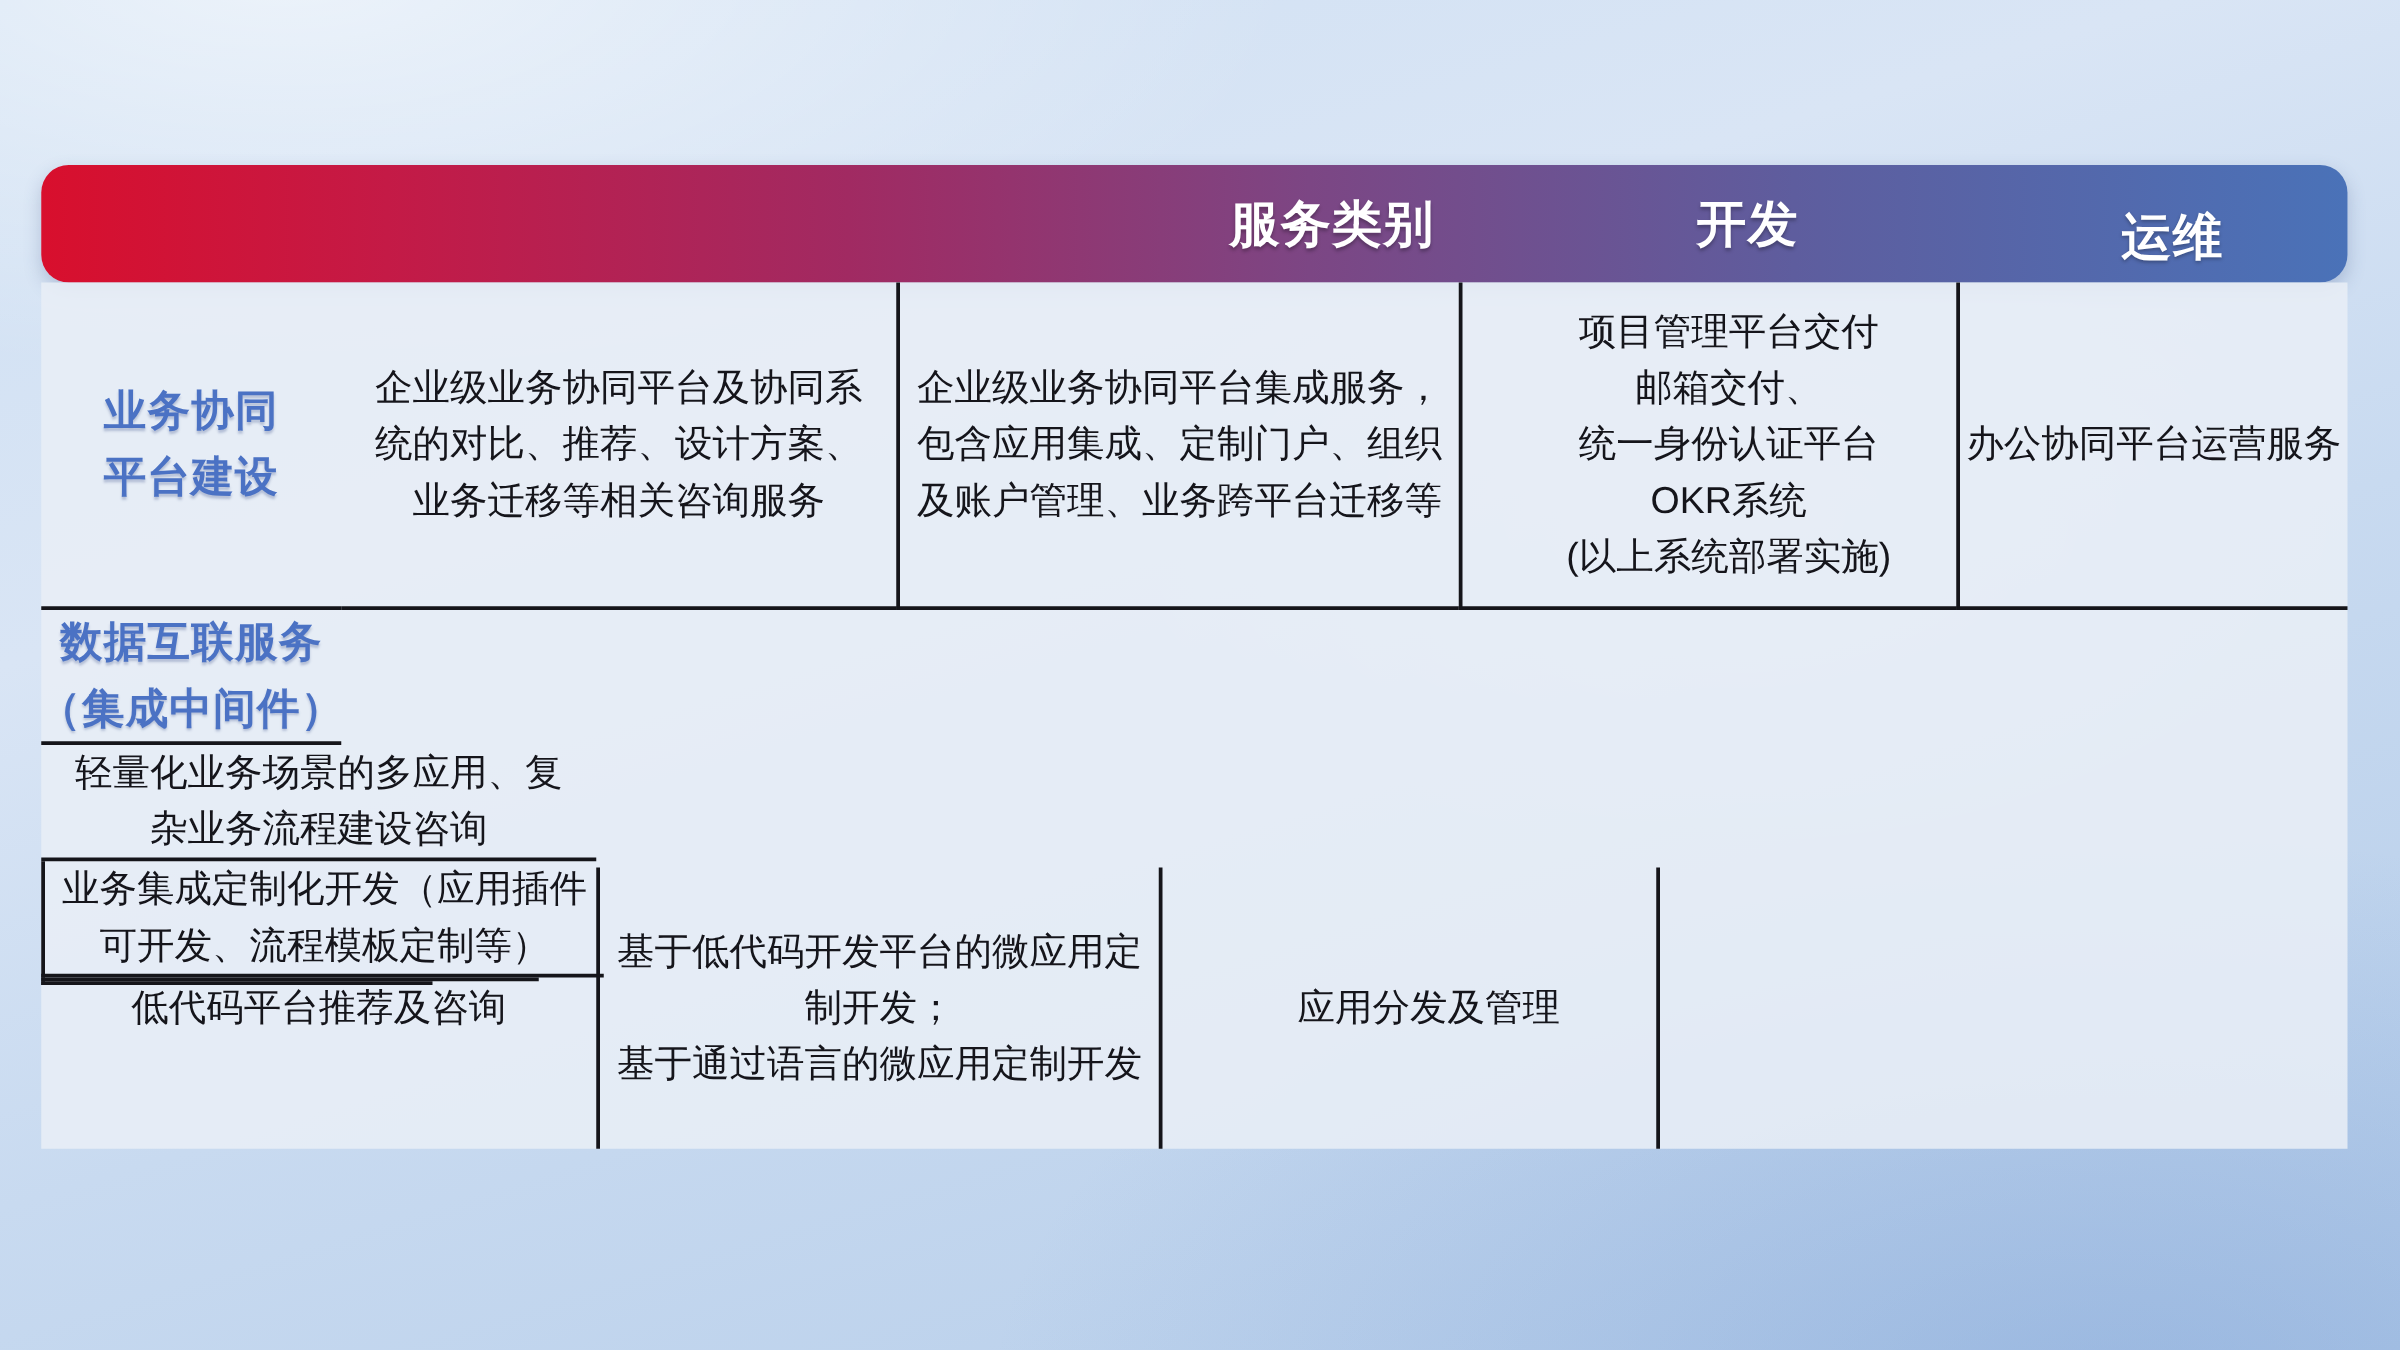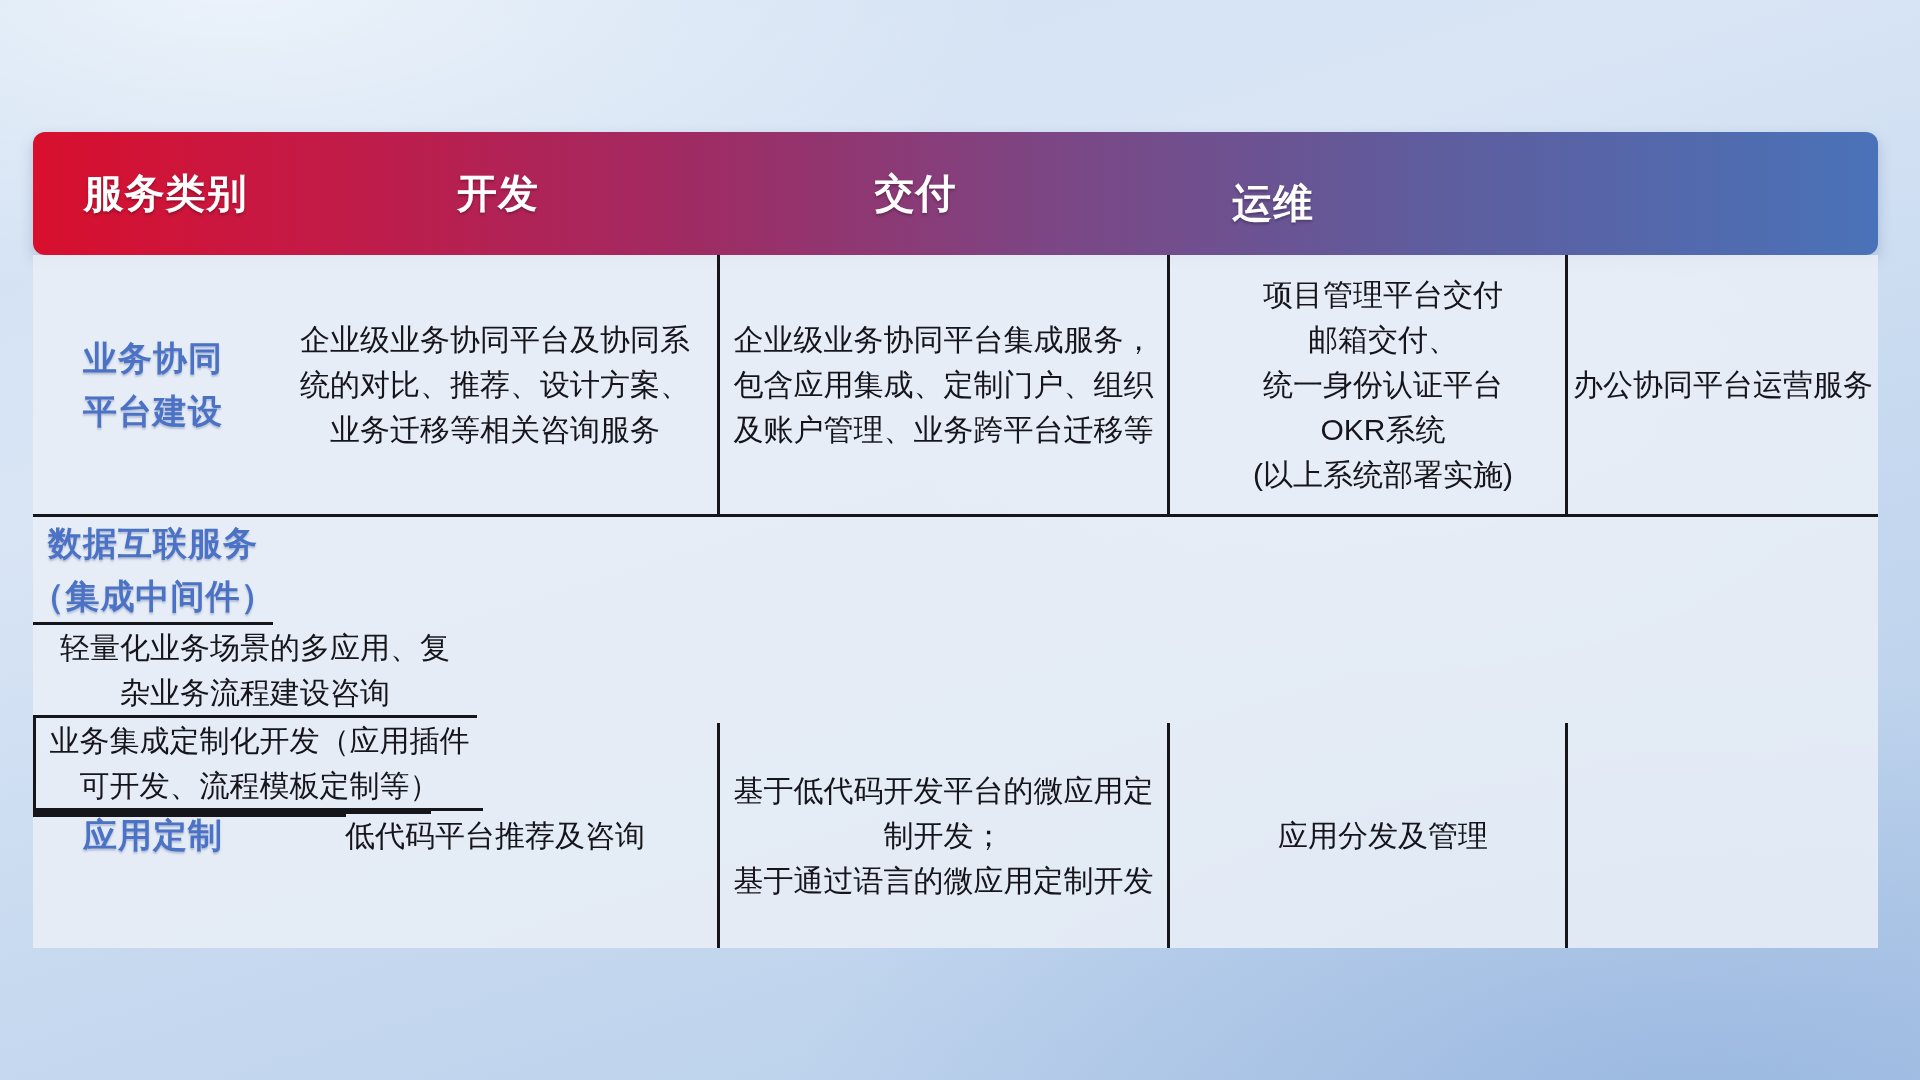--- a/index.html
+++ b/index.html
@@ -11,24 +11,24 @@
     position:relative;width:1920px;height:1080px;
     background:
       radial-gradient(1300px 520px at 12% -2%, rgba(255,255,255,0.60), rgba(255,255,255,0) 62%),
       radial-gradient(1500px 760px at 88% 104%, rgba(108,148,208,0.38), rgba(108,148,208,0) 60%),
       radial-gradient(900px 500px at 72% 38%, rgba(255,255,255,0.28), rgba(255,255,255,0) 55%),
       linear-gradient(163deg,#cfe0f3 0%,#d9e5f5 32%,#c8daf0 58%,#b4cce9 100%);
   }
   .service-table{position:absolute;left:33px;top:132px;width:1845px;}
   
   .thead{
-    display:flex;align-items:stretch;height:123px;border-radius:12px;
+    display:flex;align-items:stretch;height:94px;border-radius:22px;
     background:linear-gradient(90deg,#d80f2d 0%,#c41a46 15%,#a12a62 35%,#7c4684 55%,#5e5d9e 76%,#4a72b8 100%);
     box-shadow:0 6px 14px rgba(60,80,130,0.25);
-    color:#ffffff;font-weight:bold;font-size:40px;letter-spacing:1px;
+    color:#ffffff;font-weight:bold;font-size:40px;letter-spacing:1px;justify-content:flex-end;
   }
   .th{display:flex;align-items:center;justify-content:center;
       text-shadow:0 2px 3px rgba(0,0,0,0.28);}
   .th1{width:265px;} .th2{width:465px;} .th3{width:400px;} .th4{width:435px;} .th5{width:280px;margin-top:20px;}
   
   .tbody{
     margin-top:0;
     background:rgba(232,238,246,0.88);
   }
   .row{display:flex;}
@@ -51,21 +51,20 @@
 </style>
 </head>
 <body>
 
 <div class="canvas">
   <div class="service-table">
 
     <div class="thead">
       <div class="th th1">服务类别</div>
       <div class="th th3">开发</div>
-      <div class="th th4">交付</div>
       <div class="th th5">运维</div>
     </div>
 
     <div class="tbody">
 
       <div class="row row1">
         <div class="cell cat c1">业务协同
 平台建设</div>
         <div class="cell c2">企业级业务协同平台及协同系
 统的对比、推荐、设计方案、
@@ -86,21 +85,20 @@
 （集成中间件）</div>
         <div class="cell c2">轻量化业务场景的多应用、复
 杂业务流程建设咨询</div>
         <div class="cell c3">业务集成定制化开发（应用插件
 可开发、流程模板定制等）</div>
         <div class="cell c4"></div>
         <div class="cell c5"></div>
       </div>
 
       <div class="row row3">
-        <div class="cell cat c1">应用定制</div>
         <div class="cell c2">低代码平台推荐及咨询</div>
         <div class="cell c3">基于低代码开发平台的微应用定
 制开发；
 基于通过语言的微应用定制开发</div>
         <div class="cell c4">应用分发及管理</div>
         <div class="cell c5"></div>
       </div>
 
     </div>
   </div>

